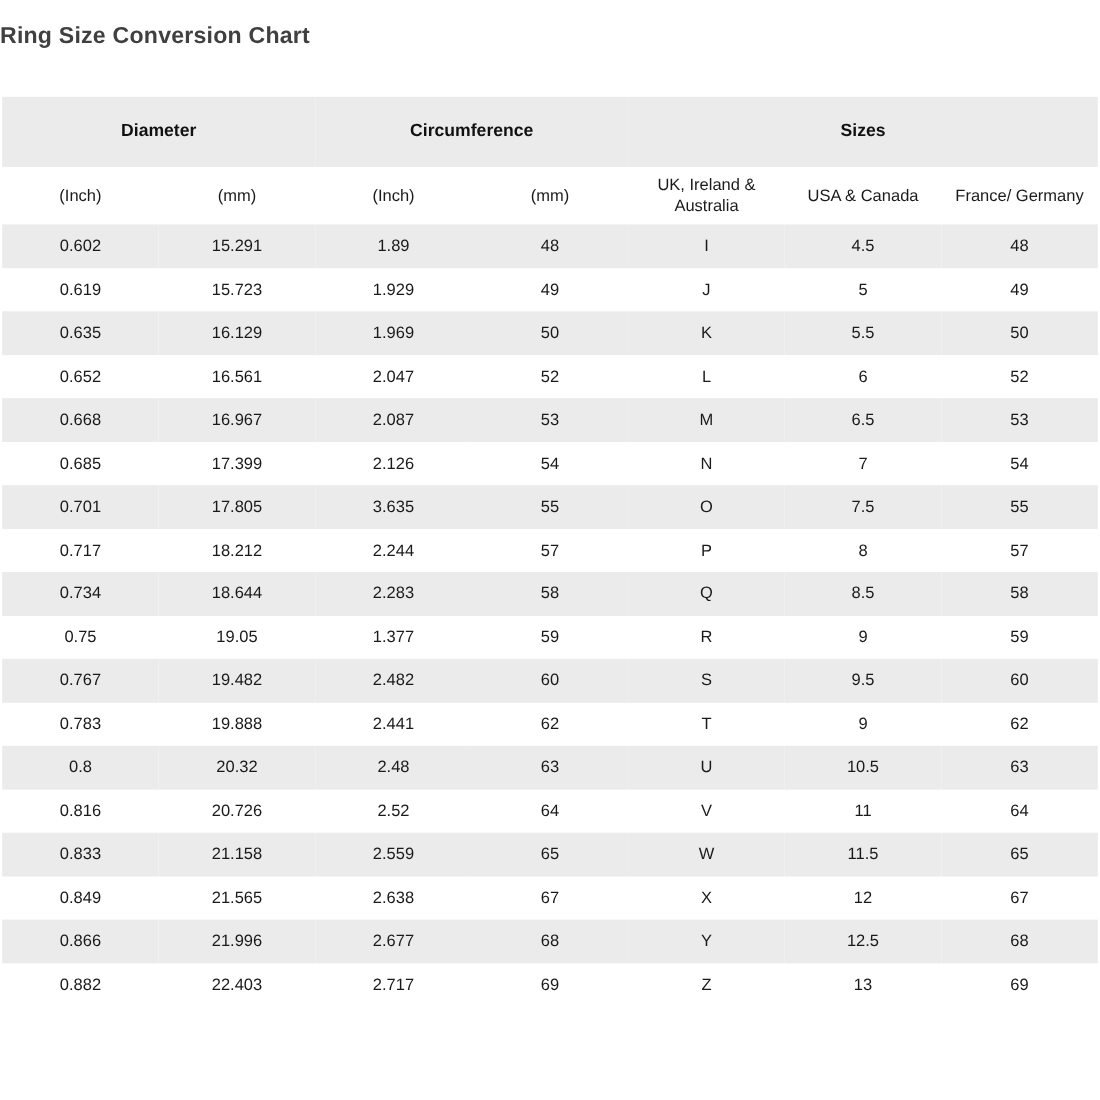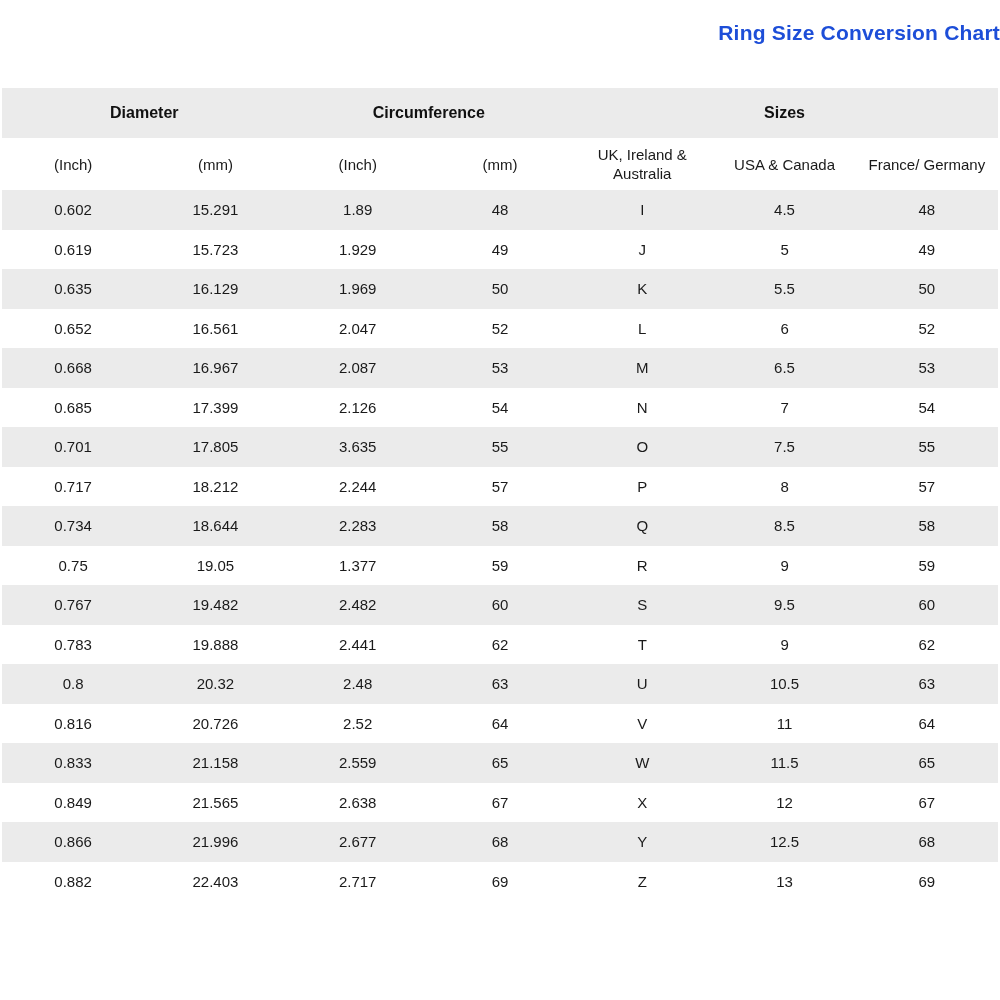--- a/index.html
+++ b/index.html
@@ -14,43 +14,43 @@
     color: #1a1a1a;
   }
   .page {
     width: 1000px;
     height: 1000px;
     position: relative;
   }
   h1.title {
     margin: 0;
     padding-top: 20px;
-    text-align: right;
+    text-align: left;
     font-size: 21px;
     line-height: 25px;
     font-weight: bold;
-    color: #1d4ed8;
+    color: #404040;
     letter-spacing: 0.2px;
   }
   table.ring-table {
     table-layout: fixed;
     border-collapse: collapse;
     width: calc(100% - 4px);
     margin: 43px 2px 0 2px;
   }
   table.ring-table th,
   table.ring-table td {
     text-align: center;
     vertical-align: middle;
     font-size: 15px;
     padding: 0 6px;
   }
   tr.group-row th {
     background: #ebebeb;
-    height: 50px;
+    height: 64px;
     font-weight: bold;
     font-size: 16px;
     color: #111111;
   }
   tr.sub-row th {
     background: #ffffff;
     height: 52px;
     font-weight: normal;
     line-height: 19px;
     color: #1a1a1a;

